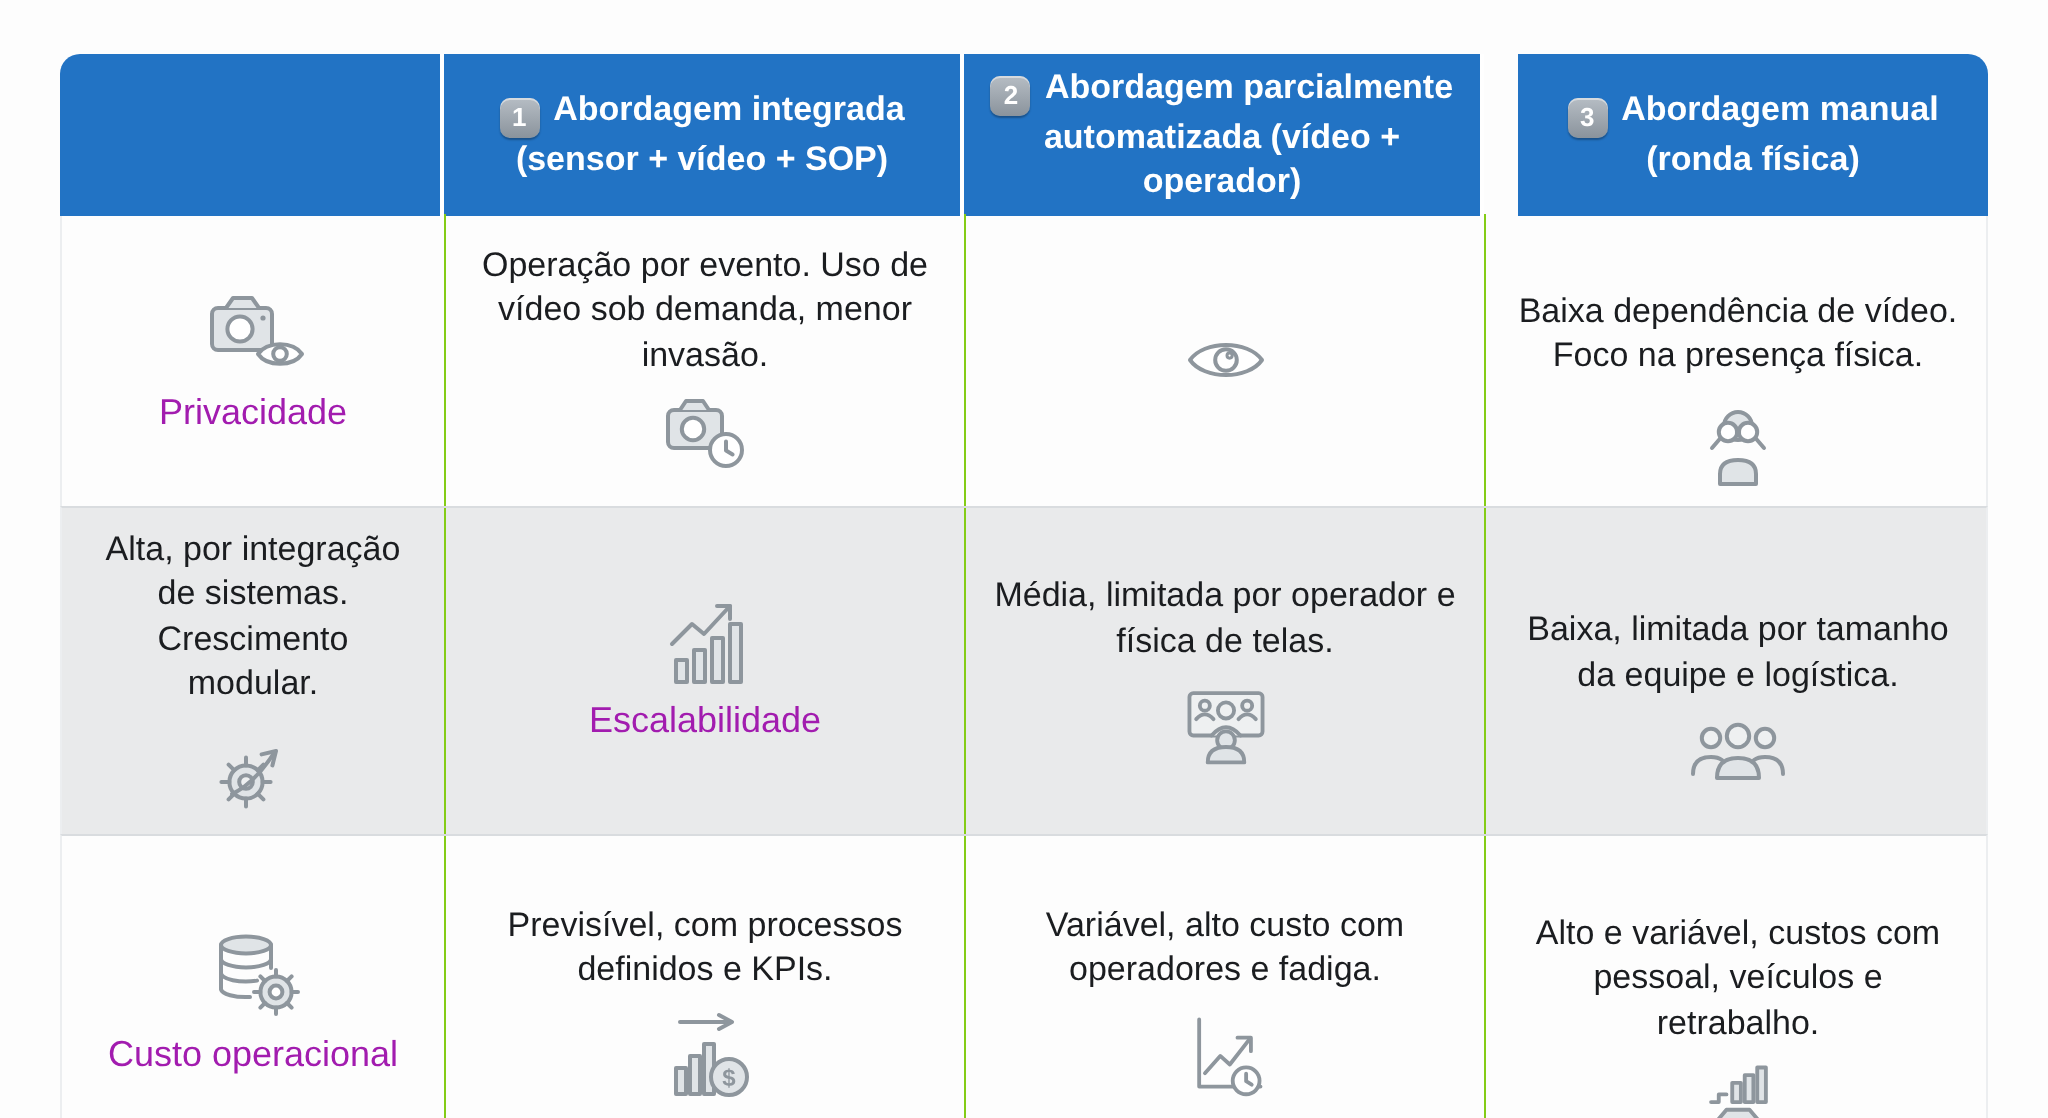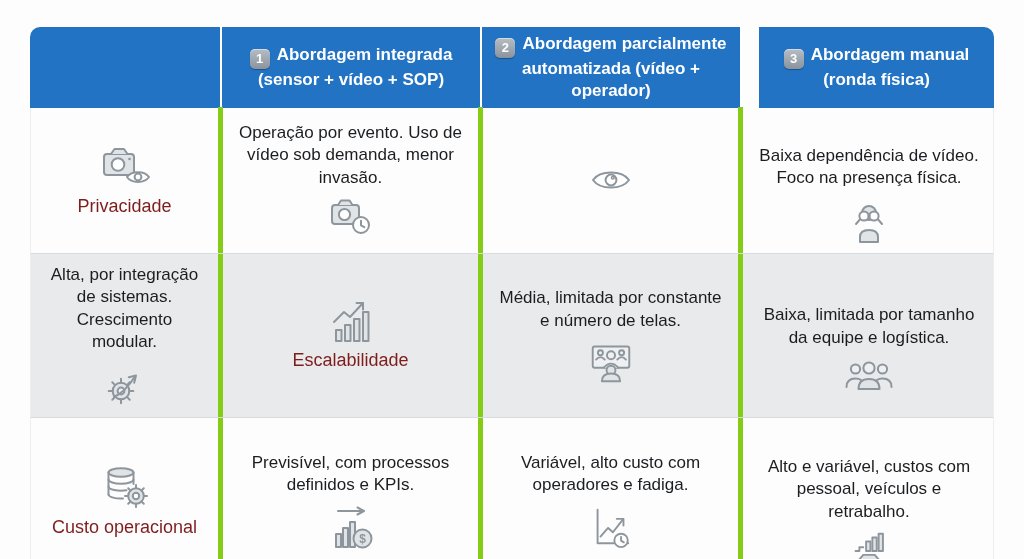--- a/index.html
+++ b/index.html
@@ -33,24 +33,24 @@
     display:grid;grid-template-columns:192px 260px 260px 252px;
     border-left:1px solid #eceef0;border-right:1px solid #eceef0;
   }
   .body-row.alt{background:var(--altgray);}
   .body-row + .body-row{border-top:1px solid #d9dcdf;}
   .body-row:last-of-type{border-bottom:1px solid #d9dcdf;}
   .r1{min-height:125px;} .r2{min-height:113px;} .r3{min-height:124px;}
   .cell{
     display:flex;flex-direction:column;align-items:center;justify-content:center;
     gap:7px;padding:10px 14px;box-sizing:border-box;
-    border-right:5px solid #84cc16;text-align:center;
+    border-right:1px solid #84cc16;text-align:center;
   }
   .cell:last-child{border-right:none;margin-top:28px;}
-  .label-cell .label-text{font-size:18px;color:#7f1d1d;}
+  .label-cell .label-text{font-size:18px;color:#a21caf;}
   .cell .cell-text{font-size:17px;line-height:1.32;color:#1b1d20;}
 
   
   .footer{
     margin-top:6px;height:55px;background:var(--blue);
     border-radius:4px 4px 10px 10px;
     display:flex;align-items:center;justify-content:center;
   }
   .footer .caption{color:#fff;font-weight:bold;font-size:18px;}
 
@@ -141,21 +141,21 @@
         <rect class="f" x="9" y="31" width="5.5" height="11"></rect>
         <rect class="f" x="18" y="26" width="5.5" height="16"></rect>
         <rect class="f" x="27" y="20" width="5.5" height="22"></rect>
         <rect class="f" x="36" y="13" width="5.5" height="29"></rect>
         <path d="M7 23 L17 13 L23 18 L36 4"></path>
         <path d="M29.5 4 H36 V10.5"></path>
       </svg>
       <div class="label-text">Escalabilidade</div>
     </div>
     <div class="cell">
-      <div class="cell-text">Média, limitada por constante e número de telas.</div>
+      <div class="cell-text">Média, limitada por operador e física de telas.</div>
       <svg class="ic" width="50" height="44" viewBox="0 0 52 44">
         <rect class="w" x="7" y="7" width="38" height="22" rx="2"></rect>
         <circle cx="15" cy="13.5" r="2.6"></circle>
         <path d="M10.5 20.5 q4.5 -5 9 0"></path>
         <circle cx="37" cy="13.5" r="2.6"></circle>
         <path d="M32.5 20.5 q4.5 -5 9 0"></path>
         <circle class="w" cx="26" cy="16" r="4.2"></circle>
         <path class="w" d="M18.5 29 q7.5 -8.5 15 0"></path>
         <circle class="f" cx="26" cy="31.5" r="4.6"></circle>
         <path class="f" d="M16.5 43 q0 -8 9.5 -8 q9.5 0 9.5 8 z"></path>

